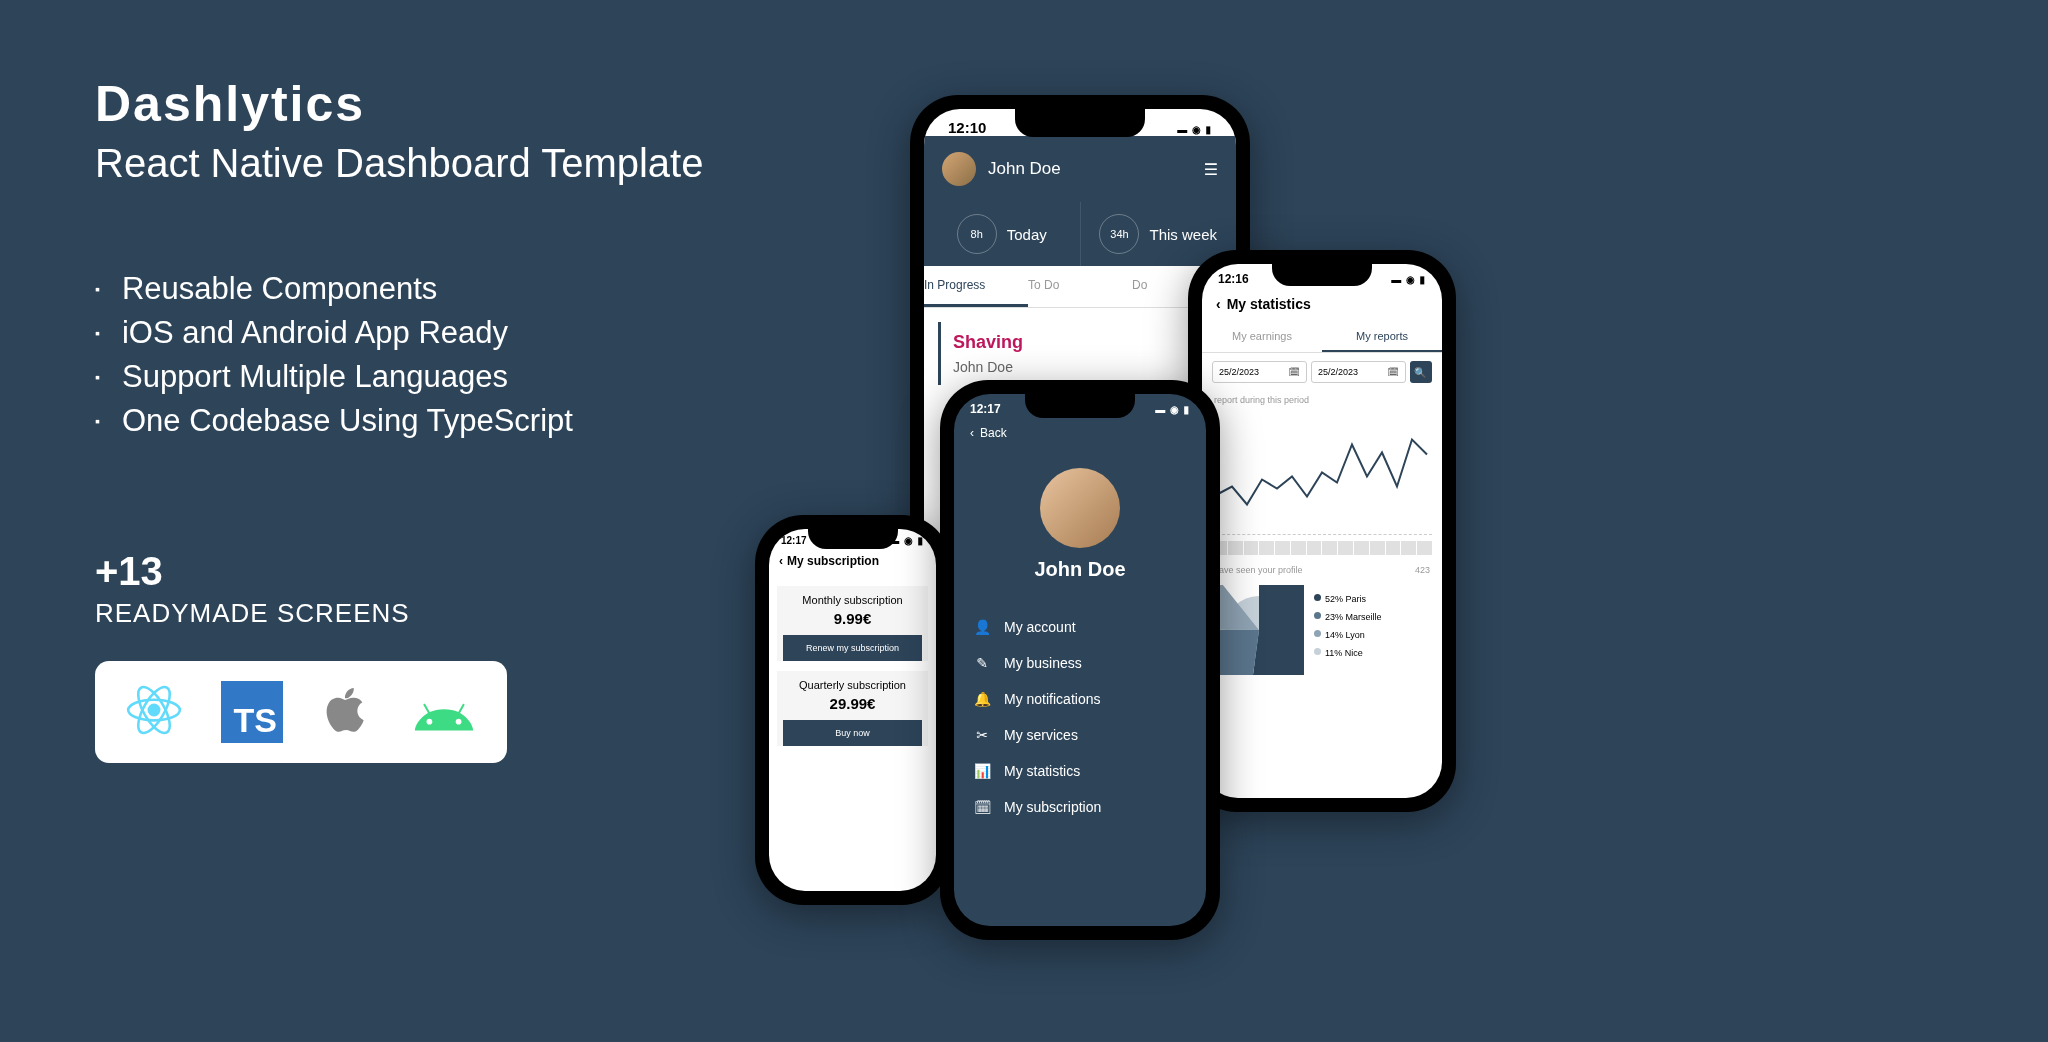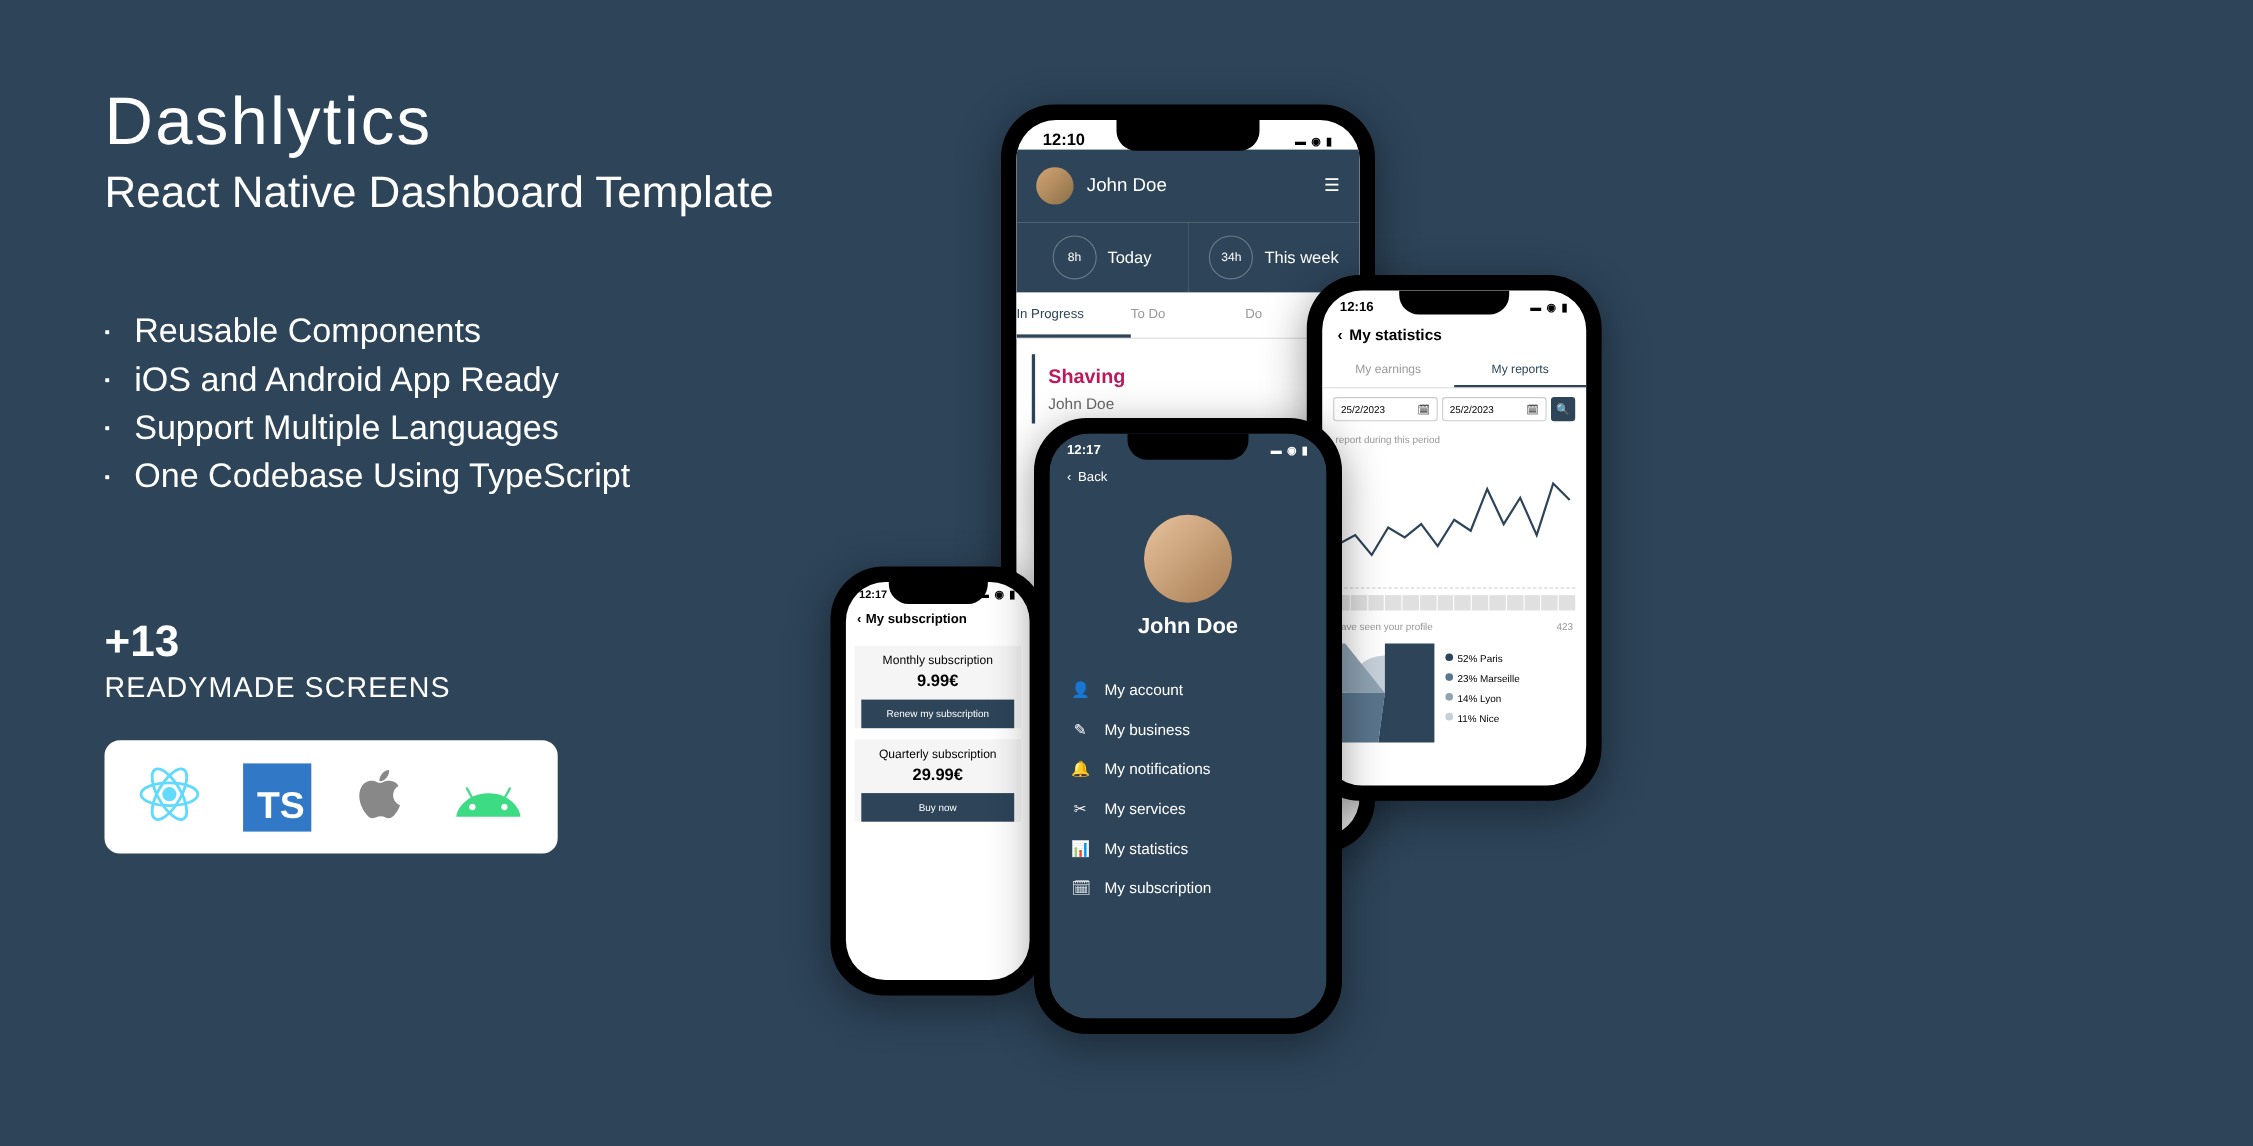--- a/index.html
+++ b/index.html
@@ -11,22 +11,22 @@
   overflow: hidden;
   position: relative;
 }
 .left {
   position: absolute;
   left: 95px;
   top: 75px;
   color: #fff;
 }
 .title {
-  font-size: 61px;
-  font-weight: 400;
+  font-size: 50px;
+  font-weight: 700;
   letter-spacing: 2px;
   font-family: Arial Black, sans-serif;
 }
 .subtitle {
   font-size: 40px;
   font-weight: 400;
   margin-top: 8px;
 }
 .features {
   margin-top: 85px;
@@ -115,21 +115,21 @@
 .p1-circle { width: 40px; height: 40px; border: 1px solid rgba(255,255,255,0.3); border-radius: 50%; display: flex; align-items: center; justify-content: center; font-size: 11px; color: #fff;}
 .p1-stat-lbl { color: #fff; font-size: 15px;}
 .p1-tabs { display: flex; background: #fff; border-bottom: 1px solid #ddd;}
 .p1-tab { flex: 1; text-align: left; padding: 12px 0; font-size: 12px; color: #999;}
 .p1-tab.active { color: #2d4459; border-bottom: 3px solid #2d4459;}
 .p1-card { margin: 14px; border-left: 3px solid #2d4459; padding: 10px 12px;}
 .p1-card-title { font-size: 18px; font-weight: 600; color: #be185d; margin-bottom: 6px;}
 .p1-card-sub { font-size: 14px; color: #666;}
 
 
-.phone2 { left: 1188px; top: 250px; width: 268px; height: 478px; z-index: 2;}
+.phone2 { left: 1188px; top: 250px; width: 268px; height: 562px; z-index: 2;}
 .phone2 .status-bar { font-size: 12px; padding: 8px 16px 0;}
 .p2-h { padding: 10px 14px; display: flex; align-items:center; gap: 6px; font-weight: 600; font-size: 14px;}
 .p2-tabs { display: flex; border-bottom: 1px solid #ddd;}
 .p2-tab { flex:1; text-align:center; font-size: 11px; padding: 8px 0; color:#999;}
 .p2-tab.active { color:#2d4459; border-bottom:2px solid #2d4459;}
 .p2-dates { display:flex; gap: 4px; padding: 8px 10px; align-items:flex-start;}
 .p2-date { flex:1; border:1px solid #ccc; border-radius:3px; font-size:9px; padding:5px 6px; display:flex; justify-content:space-between; align-items:center;}
 .p2-search { width:22px; height:22px; background:#2d4459; border-radius:3px; display:flex; align-items:center; justify-content:center; color:#fff; font-size:10px;}
 .p2-label { font-size: 9px; color:#999; padding: 4px 12px;}
 .p2-chart { height: 120px; margin: 6px 10px; position:relative; border-bottom:1px dashed #ccc;}

